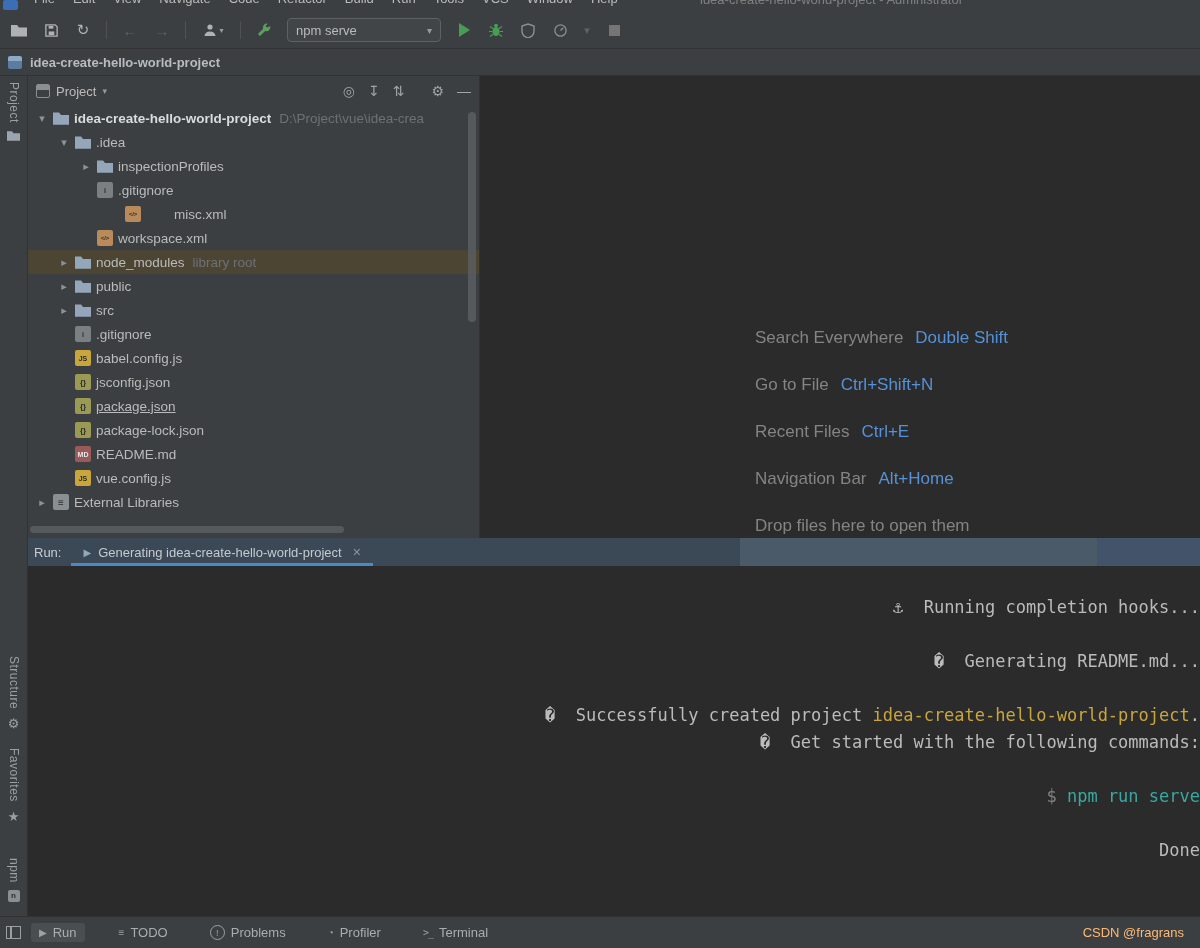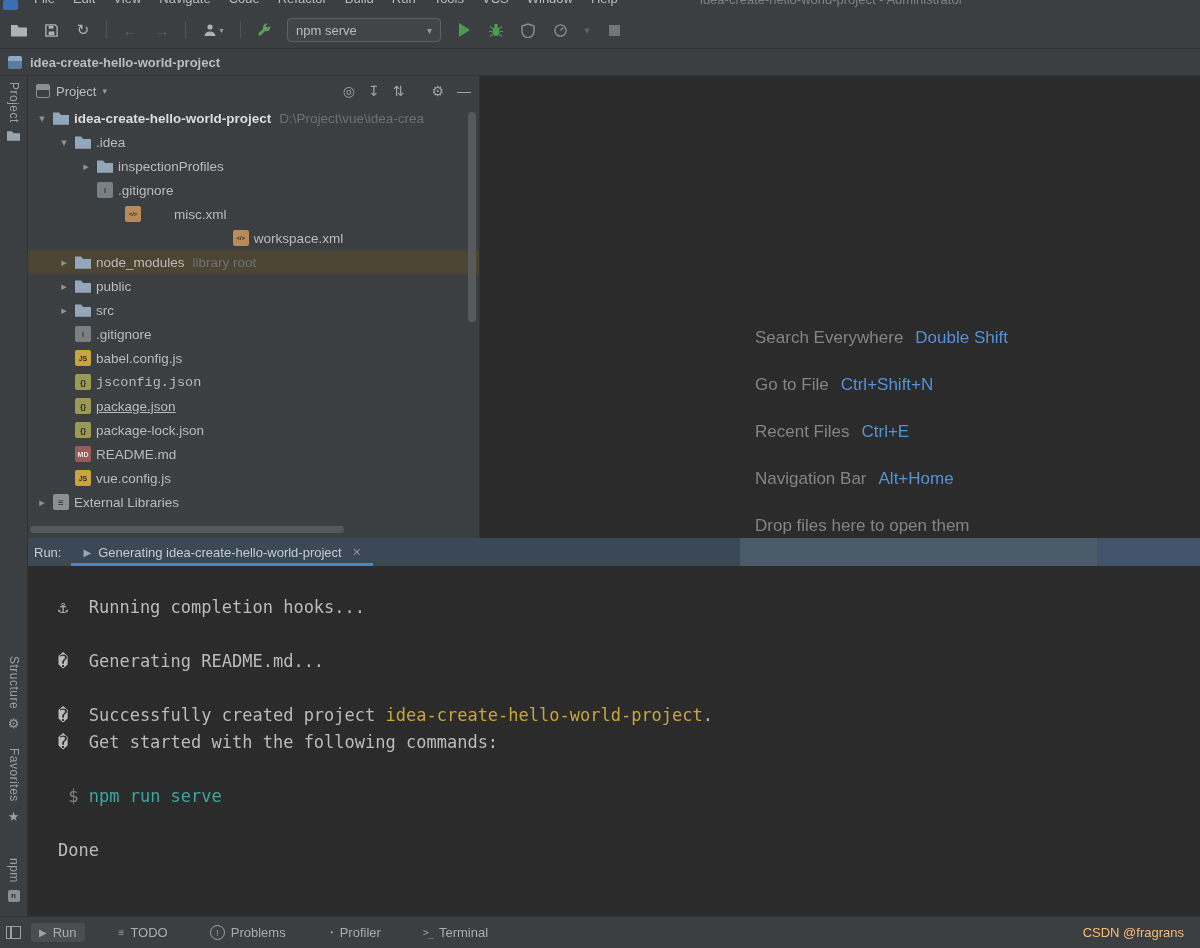--- a/index.html
+++ b/index.html
@@ -75,21 +75,21 @@
   .hscroll{position:absolute;left:2px;bottom:5px;width:314px;height:7px;background:#5b5e60;border-radius:4px;opacity:.85;}
 
   
   #editor{position:absolute;left:481px;top:76px;width:719px;height:462px;background:#2b2b2b;overflow:hidden;}
   #shortcuts{position:absolute;left:274px;top:252px;}
   .sc-line{height:47px;font-size:17px;white-space:nowrap;}
   .sc-action{color:#848484;}
   .sc-keys{color:#5591d8;margin-left:12px;}
 
   
-  #run-panel{position:absolute;left:28px;top:538px;width:1172px;height:378px;background:#404040;}
+  #run-panel{position:absolute;left:28px;top:538px;width:1172px;height:378px;background:#404040;text-align:right;}
   .run-tabbar{position:relative;height:28px;background:#3b4956;display:flex;align-items:center;overflow:hidden;}
   .tb-light1{position:absolute;left:712px;width:357px;top:0;height:28px;background:#4a5a68;z-index:0;}
   .tb-light2{position:absolute;left:1069px;right:0;top:0;height:28px;background:#43536a;z-index:0;}
   .run-label{font-size:13px;color:#c7ccd1;padding:0 10px 0 6px;z-index:2;}
   .run-tab{position:relative;height:28px;display:inline-flex;align-items:center;gap:7px;padding:0 12px;z-index:2;font-size:13px;color:#c4cad0;}
   .run-tab::after{content:"";position:absolute;left:0;right:0;bottom:0;height:3px;background:#4a88c7;}
   .rt-play{font-size:10px;color:#8fa8ba;}
   .rt-close{color:#8e979e;font-size:14px;margin-left:4px;}
   #console{position:absolute;left:0;top:28px;right:0;bottom:0;background:#2b2b2b;
            font-family:"DejaVu Sans Mono",monospace;font-size:17px;line-height:27px;
@@ -254,21 +254,21 @@
         <div class="tree-row" style="padding-left: 50px;">
           <span class="chev"></span>
           <span class="ticon icon-gitignore"></span>
           <span class="tlabel">.gitignore</span>
         </div>
         <div class="tree-row" style="padding-left: 50px; gap: 28px;">
           <span class="chev"></span>
           <span class="ticon icon-xml"></span>
           <span class="tlabel">misc.xml</span>
         </div>
-        <div class="tree-row" style="padding-left: 50px; justify-content: center;">
+        <div class="tree-row" style="padding-left: 50px;">
           <span class="chev"></span>
           <span class="ticon icon-xml"></span>
           <span class="tlabel">workspace.xml</span>
         </div>
         <div class="tree-row sel" style="padding-left: 28px;">
           <span class="chev">▸</span>
           <span class="ticon icon-folder"></span>
           <span class="tlabel">node_modules</span>
           <span class="thint">library root</span>
         </div>
@@ -285,21 +285,21 @@
         <div class="tree-row" style="padding-left: 28px;">
           <span class="chev"></span>
           <span class="ticon icon-gitignore"></span>
           <span class="tlabel">.gitignore</span>
         </div>
         <div class="tree-row" style="padding-left: 28px;">
           <span class="chev"></span>
           <span class="ticon icon-js"></span>
           <span class="tlabel">babel.config.js</span>
         </div>
-        <div class="tree-row" style="padding-left: 28px; font-family: Liberation Mono, monospace;">
+        <div class="tree-row" style="padding-left: 28px;">
           <span class="chev"></span>
           <span class="ticon icon-json"></span>
           <span class="tlabel">jsconfig.json</span>
         </div>
         <div class="tree-row" style="padding-left: 28px; text-decoration: underline;">
           <span class="chev"></span>
           <span class="ticon icon-json"></span>
           <span class="tlabel">package.json</span>
         </div>
         <div class="tree-row" style="padding-left: 28px;">

